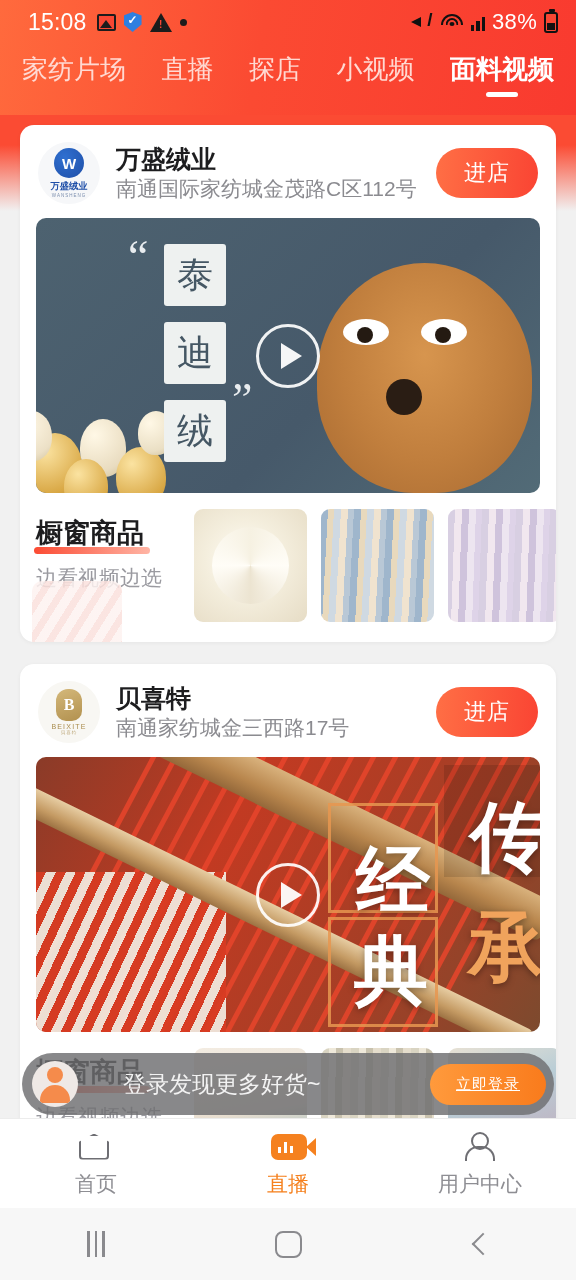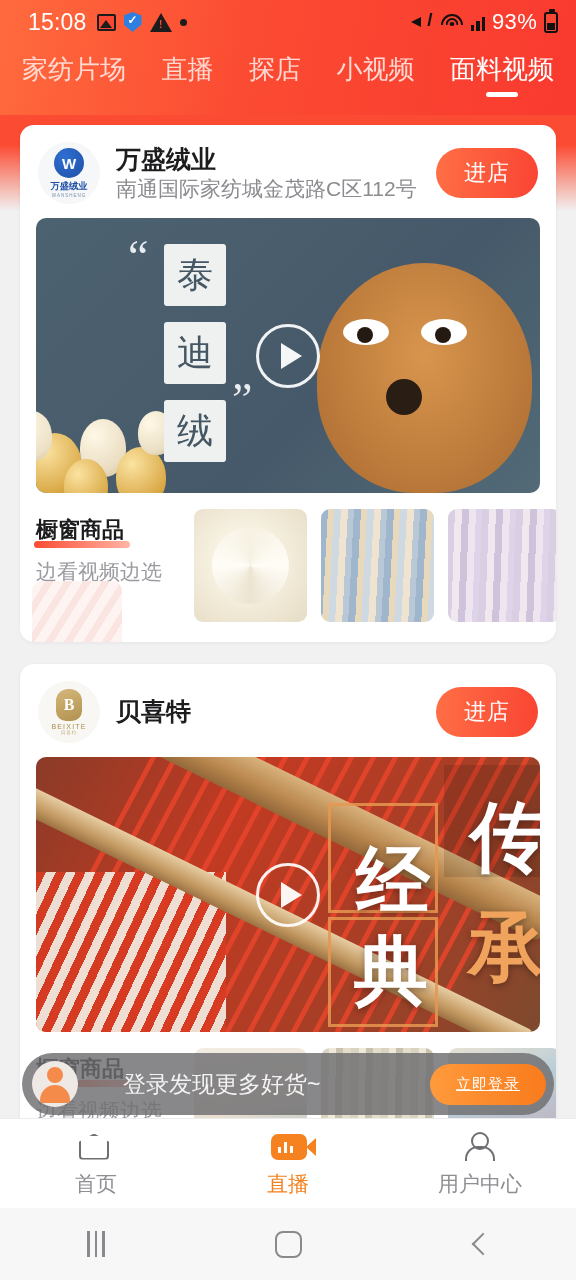--- a/index.html
+++ b/index.html
@@ -86,21 +86,21 @@
 
   
   .tabs {
     display:flex; align-items:center; height:60px;
     padding:0 20px; gap:0; justify-content:space-between;
   }
   .tab {
     color:#ffd9d2; font-size:26px; position:relative;
     padding:2px 2px 12px; white-space:nowrap;
   }
-  .tab.active { color:#ffffff; font-weight:400; }
+  .tab.active { color:#ffffff; font-weight:700; }
   .tab.active .tab-underline {
     position:absolute; bottom:2px; left:50%; transform:translateX(-50%);
     width:32px; height:5px; background:#fff; border-radius:3px;
   }
 
   
   .content {
     position:absolute; top:115px; left:0; width:576px; height:1023px;
     overflow:hidden; padding:10px 20px 0;
     background:linear-gradient(180deg,#fb4b33 0%,#fb4b33 30px,#f1f1f1 96px,#f1f1f1 100%);
@@ -233,21 +233,21 @@
   .ovl-cheng{ left:432px; top:140px; font-size:76px; color:#f0a35c; text-shadow:0 2px 7px rgba(0,0,0,.35); }
   .ovl-box { position:absolute; border:3px solid rgba(230,150,80,.85); }
   .ovl-box1 { left:292px; top:46px; width:110px; height:110px; }
   .ovl-box2 { left:292px; top:160px; width:110px; height:110px; }
   .ovl-box3 { left:408px; top:8px;  width:120px; height:112px; background:rgba(0,0,0,.12); border:none; }
 
   
   .showcase { display:flex; align-items:flex-start; padding:16px 16px 20px; position:relative; }
   .sc-left { width:158px; flex:0 0 158px; padding-top:6px; position:relative; }
   .sc-title {
-    font-size:22px; color:#1d1d1f; font-weight:600; display:inline-block; position:relative;
+    font-size:27px; color:#1d1d1f; font-weight:600; display:inline-block; position:relative;
   }
   .sc-title:after{
     content:""; position:absolute; left:-2px; right:-6px; bottom:-3px; height:7px;
     background:linear-gradient(90deg,#fb4b33,#ffb5a5); border-radius:4px;
   }
   .sc-sub { font-size:21px; color:#9a9aa0; margin-top:13px; }
   .sc-deco {
     position:absolute; left:-4px; top:72px; width:90px; height:72px;
     background:repeating-linear-gradient(-58deg,#fae0dc 0 7px,#fdf2f0 7px 16px);
     border-radius:10px; opacity:.85;
@@ -356,21 +356,21 @@
         <span class="ic-wifi">
           <span class="w1"></span>
             <span class="w2"></span>
             <span class="w3"></span>
         </span>
         <span class="ic-sig">
             <i></i>
             <i></i>
             <i></i>
           </span>
-        <span class="sb-pct">93%</span>
+        <span class="sb-pct">38%</span>
         <span class="ic-batt"></span>
       </span>
     </div>
 
     <div class="tabs">
       <div class="tab">
         <span>家纺片场</span>
       </div>
       <div class="tab">
         <span>直播</span>
@@ -442,20 +442,21 @@
     <div class="card">
 
       <div class="shop-row">
         <div class="shop-logo logo-b">
           <span class="mark"></span>
           <span class="lt">BEIXITE</span>
           <span class="ls">贝喜特</span>
         </div>
         <div class="shop-info">
           <div class="shop-name">贝喜特</div>
+          <div class="shop-addr">南通家纺城金三西路17号</div>
         </div>
         <button class="enter-btn">进店</button>
       </div>
 
       <div class="video video-loom">
         <div class="loom-threads">
           <i style="left:30px"></i>
             <i style="left:52px"></i>
             <i style="left:74px"></i>
             <i style="left:96px"></i>

